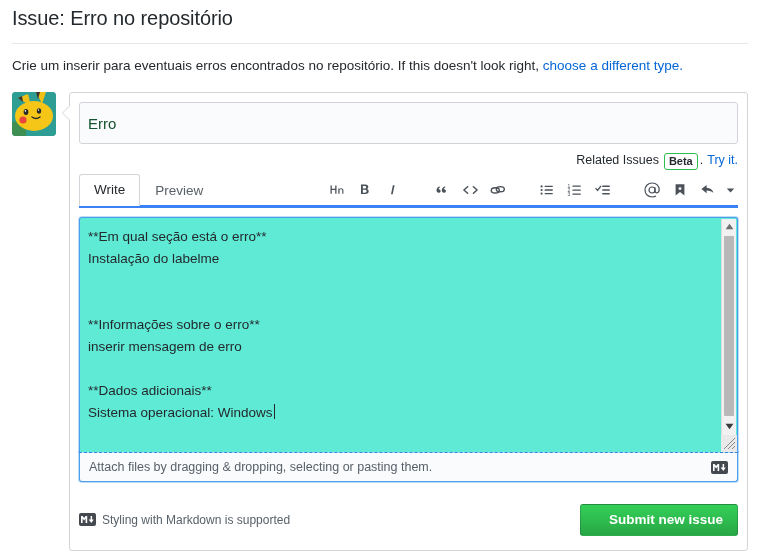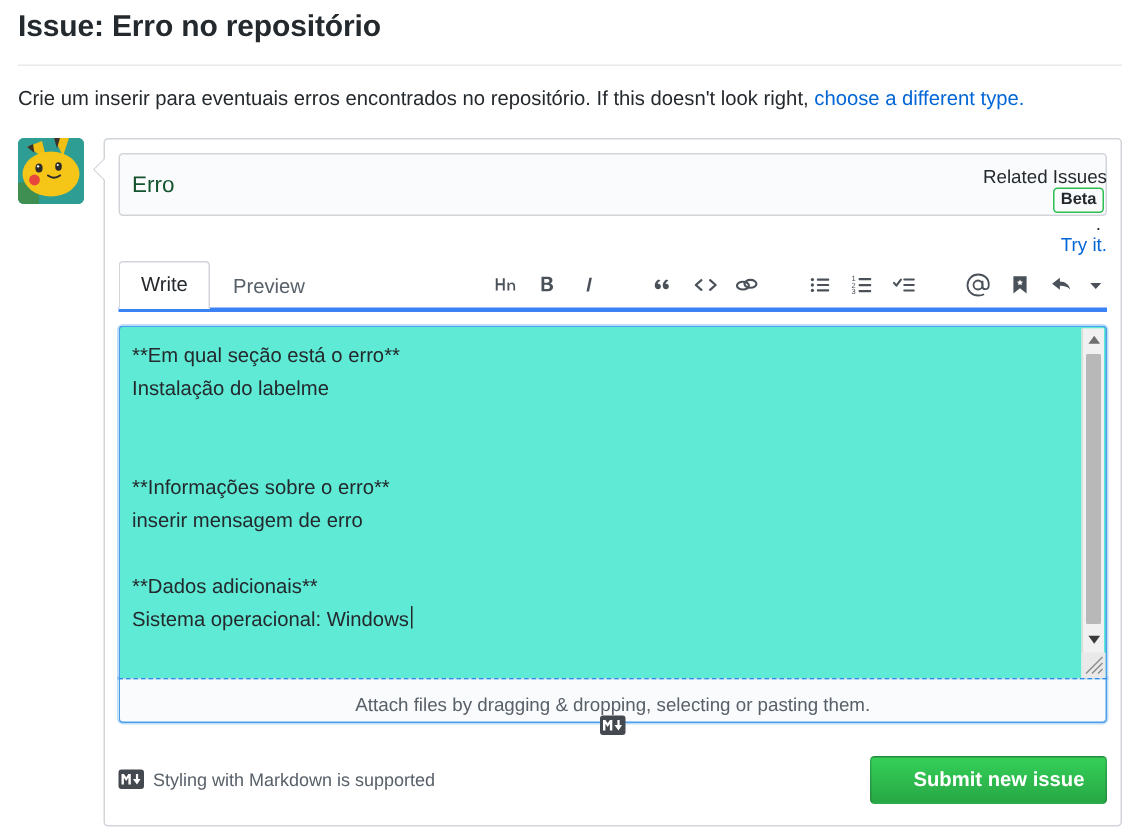--- a/index.html
+++ b/index.html
@@ -10,21 +10,21 @@
     font-family: "Liberation Sans", sans-serif;
     color: #24292e;
     overflow: hidden;
   }
 
   .page { position: relative; width: 760px; height: 556px; padding: 0 12px; }
 
   
   .page-title {
     font-size: 20px;
-    font-weight: bold;
+    font-weight: normal;
     line-height: 24px;
     margin: 6px 0 0 0;
     color: #24292e;
     letter-spacing: -0.1px;
   }
   .title-rule {
     border: 0;
     border-top: 1px solid #e6e8eb;
     margin: 13px 0 0 0;
   }
@@ -93,26 +93,25 @@
     background: #fafbfc;
     border: 1px solid #d1d5da;
     border-radius: 3px;
     outline: none;
   }
 
   
   .related-row {
     display: flex;
     justify-content: flex-end;
-    align-items: flex-end;
+    align-items: flex-start;
     font-size: 12.5px;
     color: #24292e;
     margin-top: 9px;
     height: 17px;
-    flex-direction: column;
   }
   .beta-badge {
     display: inline-block;
     border: 1px solid #2cbe4e;
     color: #24292e;
     font-size: 11px;
     font-weight: bold;
     border-radius: 3px;
     padding: 0px 4px 1px 4px;
     line-height: 14px;
@@ -228,29 +227,28 @@
     background: #e9e9e9;
     cursor: nwse-resize;
   }
   .resize-grip svg { display:block; }
 
   
   .attach-row {
     display: flex;
     align-items: center;
     height: 30px;
-    padding: 10px 9px;
+    padding: 0 9px;
     background: #fafbfc;
     border: 1px solid #4a9eea;
     border-top: 1px dashed #1f7fe0;
     border-radius: 0 0 3px 3px;
     box-shadow: 0 0 0 1px rgba(74,158,234,0.35);
     font-size: 12.5px;
     color: #586069;
-    flex-direction: column;
   }
   .attach-row .label { flex: 1 1 auto; }
 
   .md-icon {
     display: inline-block;
     width: 17px; height: 13px;
     background: #44484f;
     border-radius: 2px;
     position: relative;
     flex: 0 0 auto;

